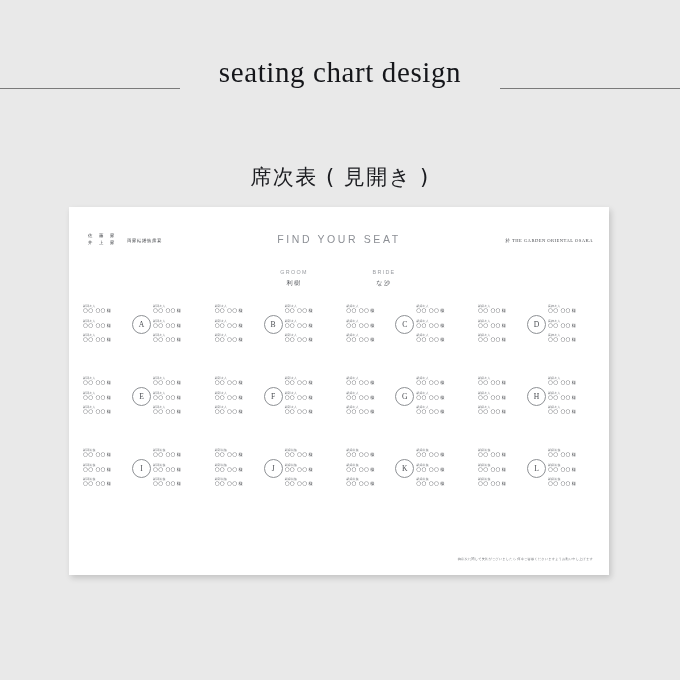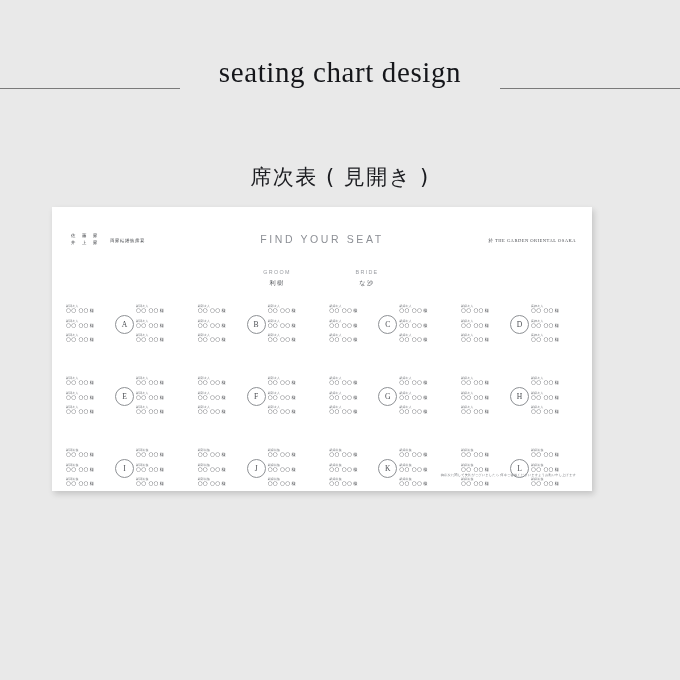--- a/index.html
+++ b/index.html
@@ -63,24 +63,24 @@
     text-align: center;
     font-family: "DejaVu Sans", sans-serif;
     font-size: 21px;
     color: #1b1c20;
     letter-spacing: 1.5px;
   }
 
   
   .card {
     position: absolute;
-    left: 52px;
+    left: 69px;
     top: 207px;
     width: 540px;
-    height: 284px;
+    height: 368px;
     background: #ffffff;
     box-shadow: 2px 3px 6px rgba(0,0,0,0.16);
   }
 
   
   .card-top {
     position: absolute;
     top: 26px; left: 0;
     width: 540px;
     height: 30px;

